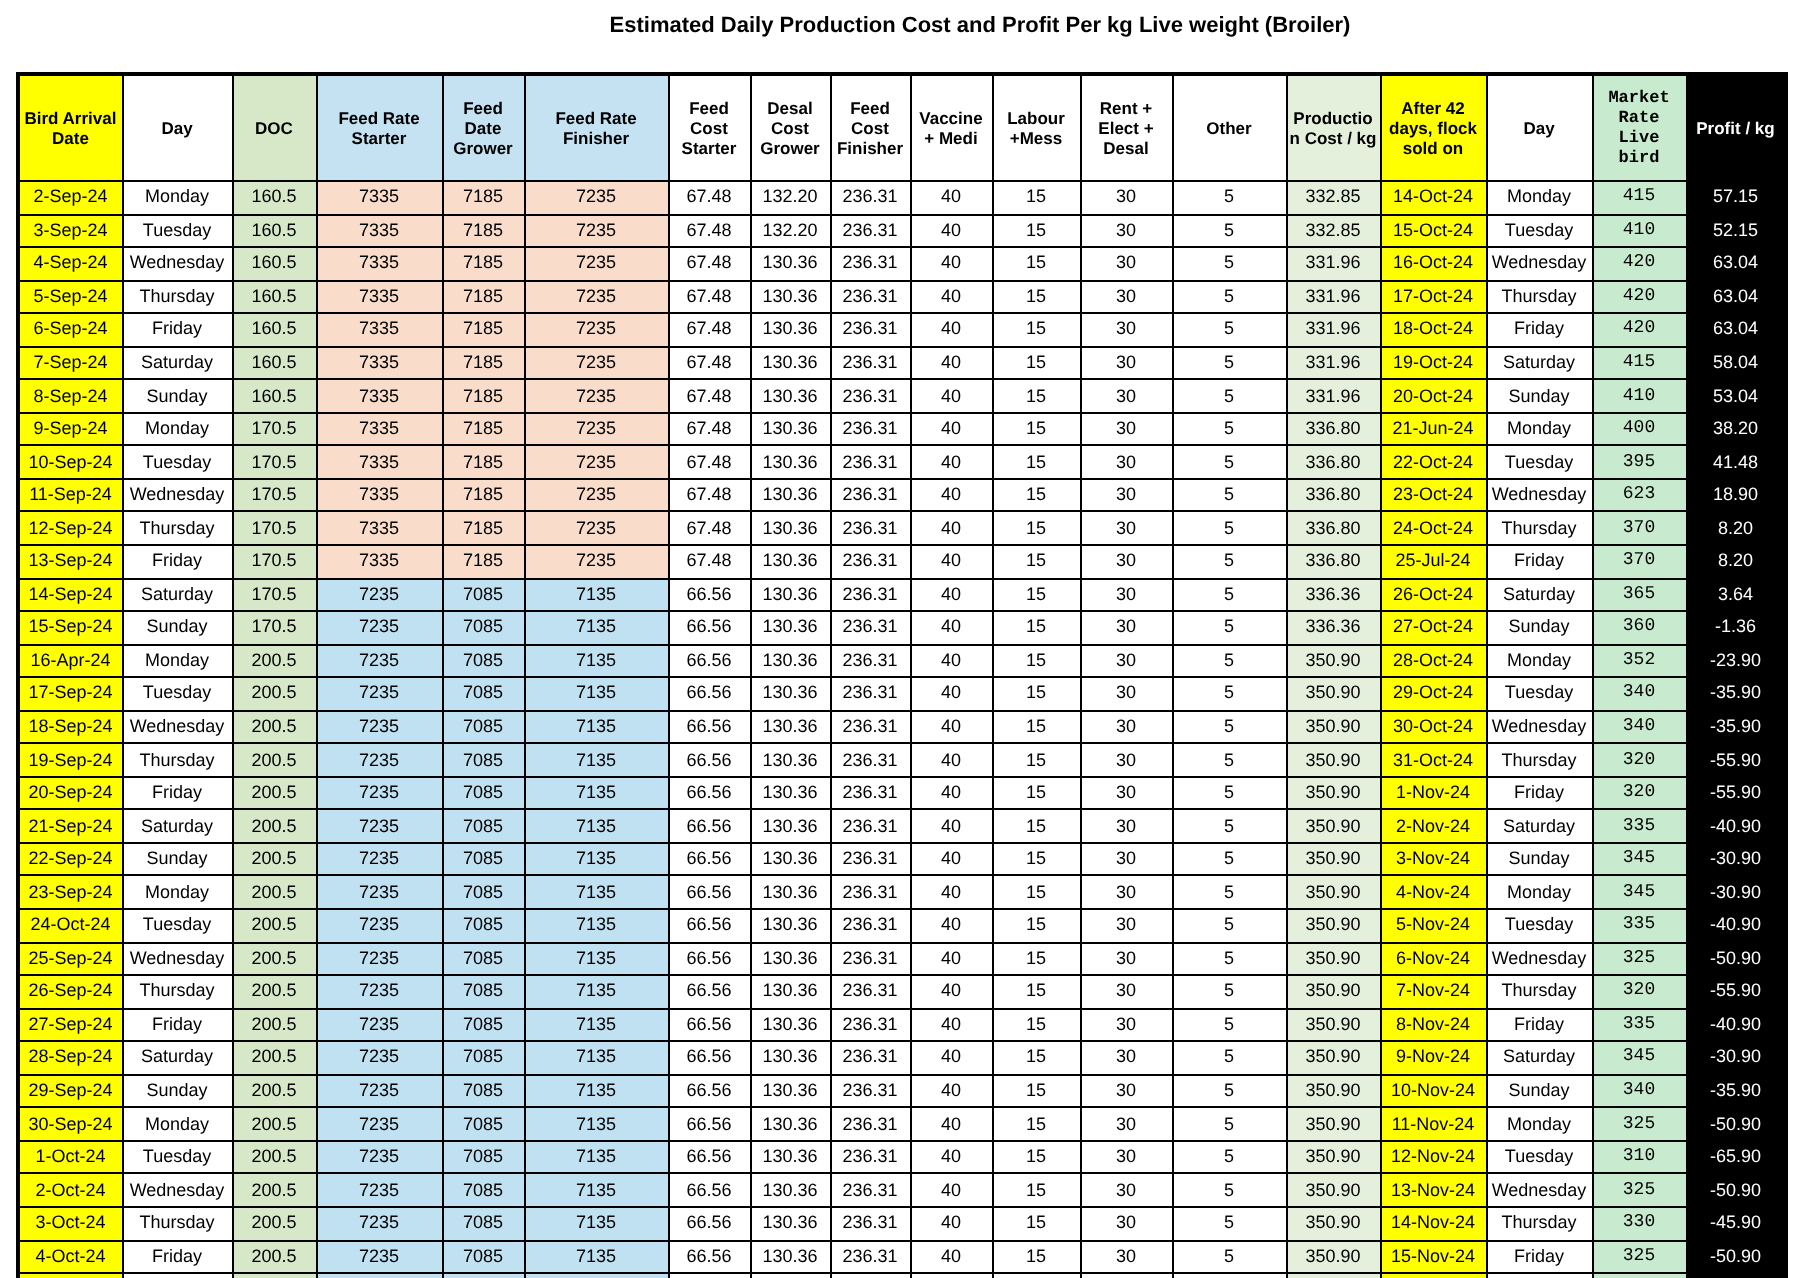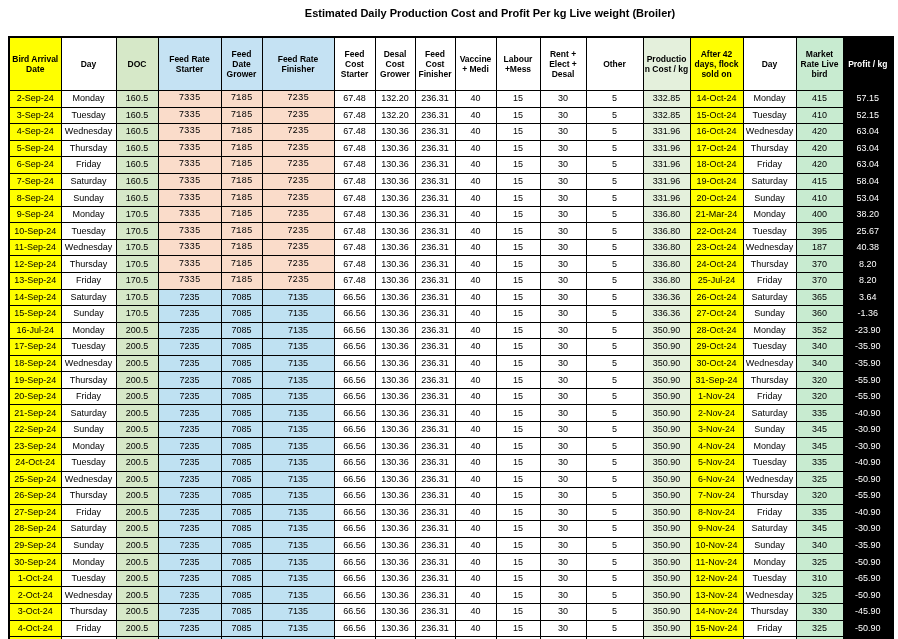--- a/index.html
+++ b/index.html
@@ -22,23 +22,23 @@
   }
   th{
     font-size:8.5px;font-weight:bold;height:52px;line-height:1.2;padding:0 1px;
     background:#fff;
   }
   td{font-size:9px;height:15.55px;line-height:1;background:#fff;}
   .c-yellow{background:var(--yellow);}
   .c-green{background:var(--green);}
   .c-blue{background:var(--blue);}
   .c-hblue{background:var(--hblue);}
-  .c-peach{background:var(--peach);font-family:Liberation Mono, monospace;}
+  .c-peach{background:var(--peach);}
   .c-pale{background:var(--pale);}
-  .c-mint{background:var(--mint);}
+  .c-mint{background:var(--mint);font-family:Liberation Mono, monospace;}
   .c-black{background:var(--black);color:#fff;}
   .c-white{background:#fff;}
   .brk{word-break:break-all;}
 </style>
 </head>
 <body>
 
 <div>
   <div class="title">Estimated Daily Production Cost and Profit Per kg Live weight (Broiler)</div>
 
@@ -234,21 +234,21 @@
           <td class="c-peach">7185</td>
           <td class="c-peach">7235</td>
           <td class="c-white">67.48</td>
           <td class="c-white">130.36</td>
           <td class="c-white">236.31</td>
           <td class="c-white">40</td>
           <td class="c-white">15</td>
           <td class="c-white">30</td>
           <td class="c-white">5</td>
           <td class="c-pale">336.80</td>
-          <td class="c-yellow">21-Mar-24</td>
+          <td class="c-yellow">21-Jun-24</td>
           <td class="c-white">Monday</td>
           <td class="c-mint">400</td>
           <td class="c-black">38.20</td>
         </tr>
         <tr>
           <td class="c-yellow">10-Sep-24</td>
           <td class="c-white">Tuesday</td>
           <td class="c-green">170.5</td>
           <td class="c-peach">7335</td>
           <td class="c-peach">7185</td>
@@ -257,41 +257,41 @@
           <td class="c-white">130.36</td>
           <td class="c-white">236.31</td>
           <td class="c-white">40</td>
           <td class="c-white">15</td>
           <td class="c-white">30</td>
           <td class="c-white">5</td>
           <td class="c-pale">336.80</td>
           <td class="c-yellow">22-Oct-24</td>
           <td class="c-white">Tuesday</td>
           <td class="c-mint">395</td>
-          <td class="c-black">25.67</td>
+          <td class="c-black">41.48</td>
         </tr>
         <tr>
           <td class="c-yellow">11-Sep-24</td>
           <td class="c-white">Wednesday</td>
           <td class="c-green">170.5</td>
           <td class="c-peach">7335</td>
           <td class="c-peach">7185</td>
           <td class="c-peach">7235</td>
           <td class="c-white">67.48</td>
           <td class="c-white">130.36</td>
           <td class="c-white">236.31</td>
           <td class="c-white">40</td>
           <td class="c-white">15</td>
           <td class="c-white">30</td>
           <td class="c-white">5</td>
           <td class="c-pale">336.80</td>
           <td class="c-yellow">23-Oct-24</td>
           <td class="c-white">Wednesday</td>
-          <td class="c-mint">187</td>
-          <td class="c-black">40.38</td>
+          <td class="c-mint">623</td>
+          <td class="c-black">18.90</td>
         </tr>
         <tr>
           <td class="c-yellow">12-Sep-24</td>
           <td class="c-white">Thursday</td>
           <td class="c-green">170.5</td>
           <td class="c-peach">7335</td>
           <td class="c-peach">7185</td>
           <td class="c-peach">7235</td>
           <td class="c-white">67.48</td>
           <td class="c-white">130.36</td>
@@ -360,21 +360,21 @@
           <td class="c-white">15</td>
           <td class="c-white">30</td>
           <td class="c-white">5</td>
           <td class="c-pale">336.36</td>
           <td class="c-yellow">27-Oct-24</td>
           <td class="c-white">Sunday</td>
           <td class="c-mint">360</td>
           <td class="c-black">-1.36</td>
         </tr>
         <tr>
-          <td class="c-yellow">16-Jul-24</td>
+          <td class="c-yellow">16-Apr-24</td>
           <td class="c-white">Monday</td>
           <td class="c-green">200.5</td>
           <td class="c-blue">7235</td>
           <td class="c-blue">7085</td>
           <td class="c-blue">7135</td>
           <td class="c-white">66.56</td>
           <td class="c-white">130.36</td>
           <td class="c-white">236.31</td>
           <td class="c-white">40</td>
           <td class="c-white">15</td>
@@ -434,21 +434,21 @@
           <td class="c-blue">7085</td>
           <td class="c-blue">7135</td>
           <td class="c-white">66.56</td>
           <td class="c-white">130.36</td>
           <td class="c-white">236.31</td>
           <td class="c-white">40</td>
           <td class="c-white">15</td>
           <td class="c-white">30</td>
           <td class="c-white">5</td>
           <td class="c-pale">350.90</td>
-          <td class="c-yellow">31-Sep-24</td>
+          <td class="c-yellow">31-Oct-24</td>
           <td class="c-white">Thursday</td>
           <td class="c-mint">320</td>
           <td class="c-black">-55.90</td>
         </tr>
         <tr>
           <td class="c-yellow">20-Sep-24</td>
           <td class="c-white">Friday</td>
           <td class="c-green">200.5</td>
           <td class="c-blue">7235</td>
           <td class="c-blue">7085</td>

